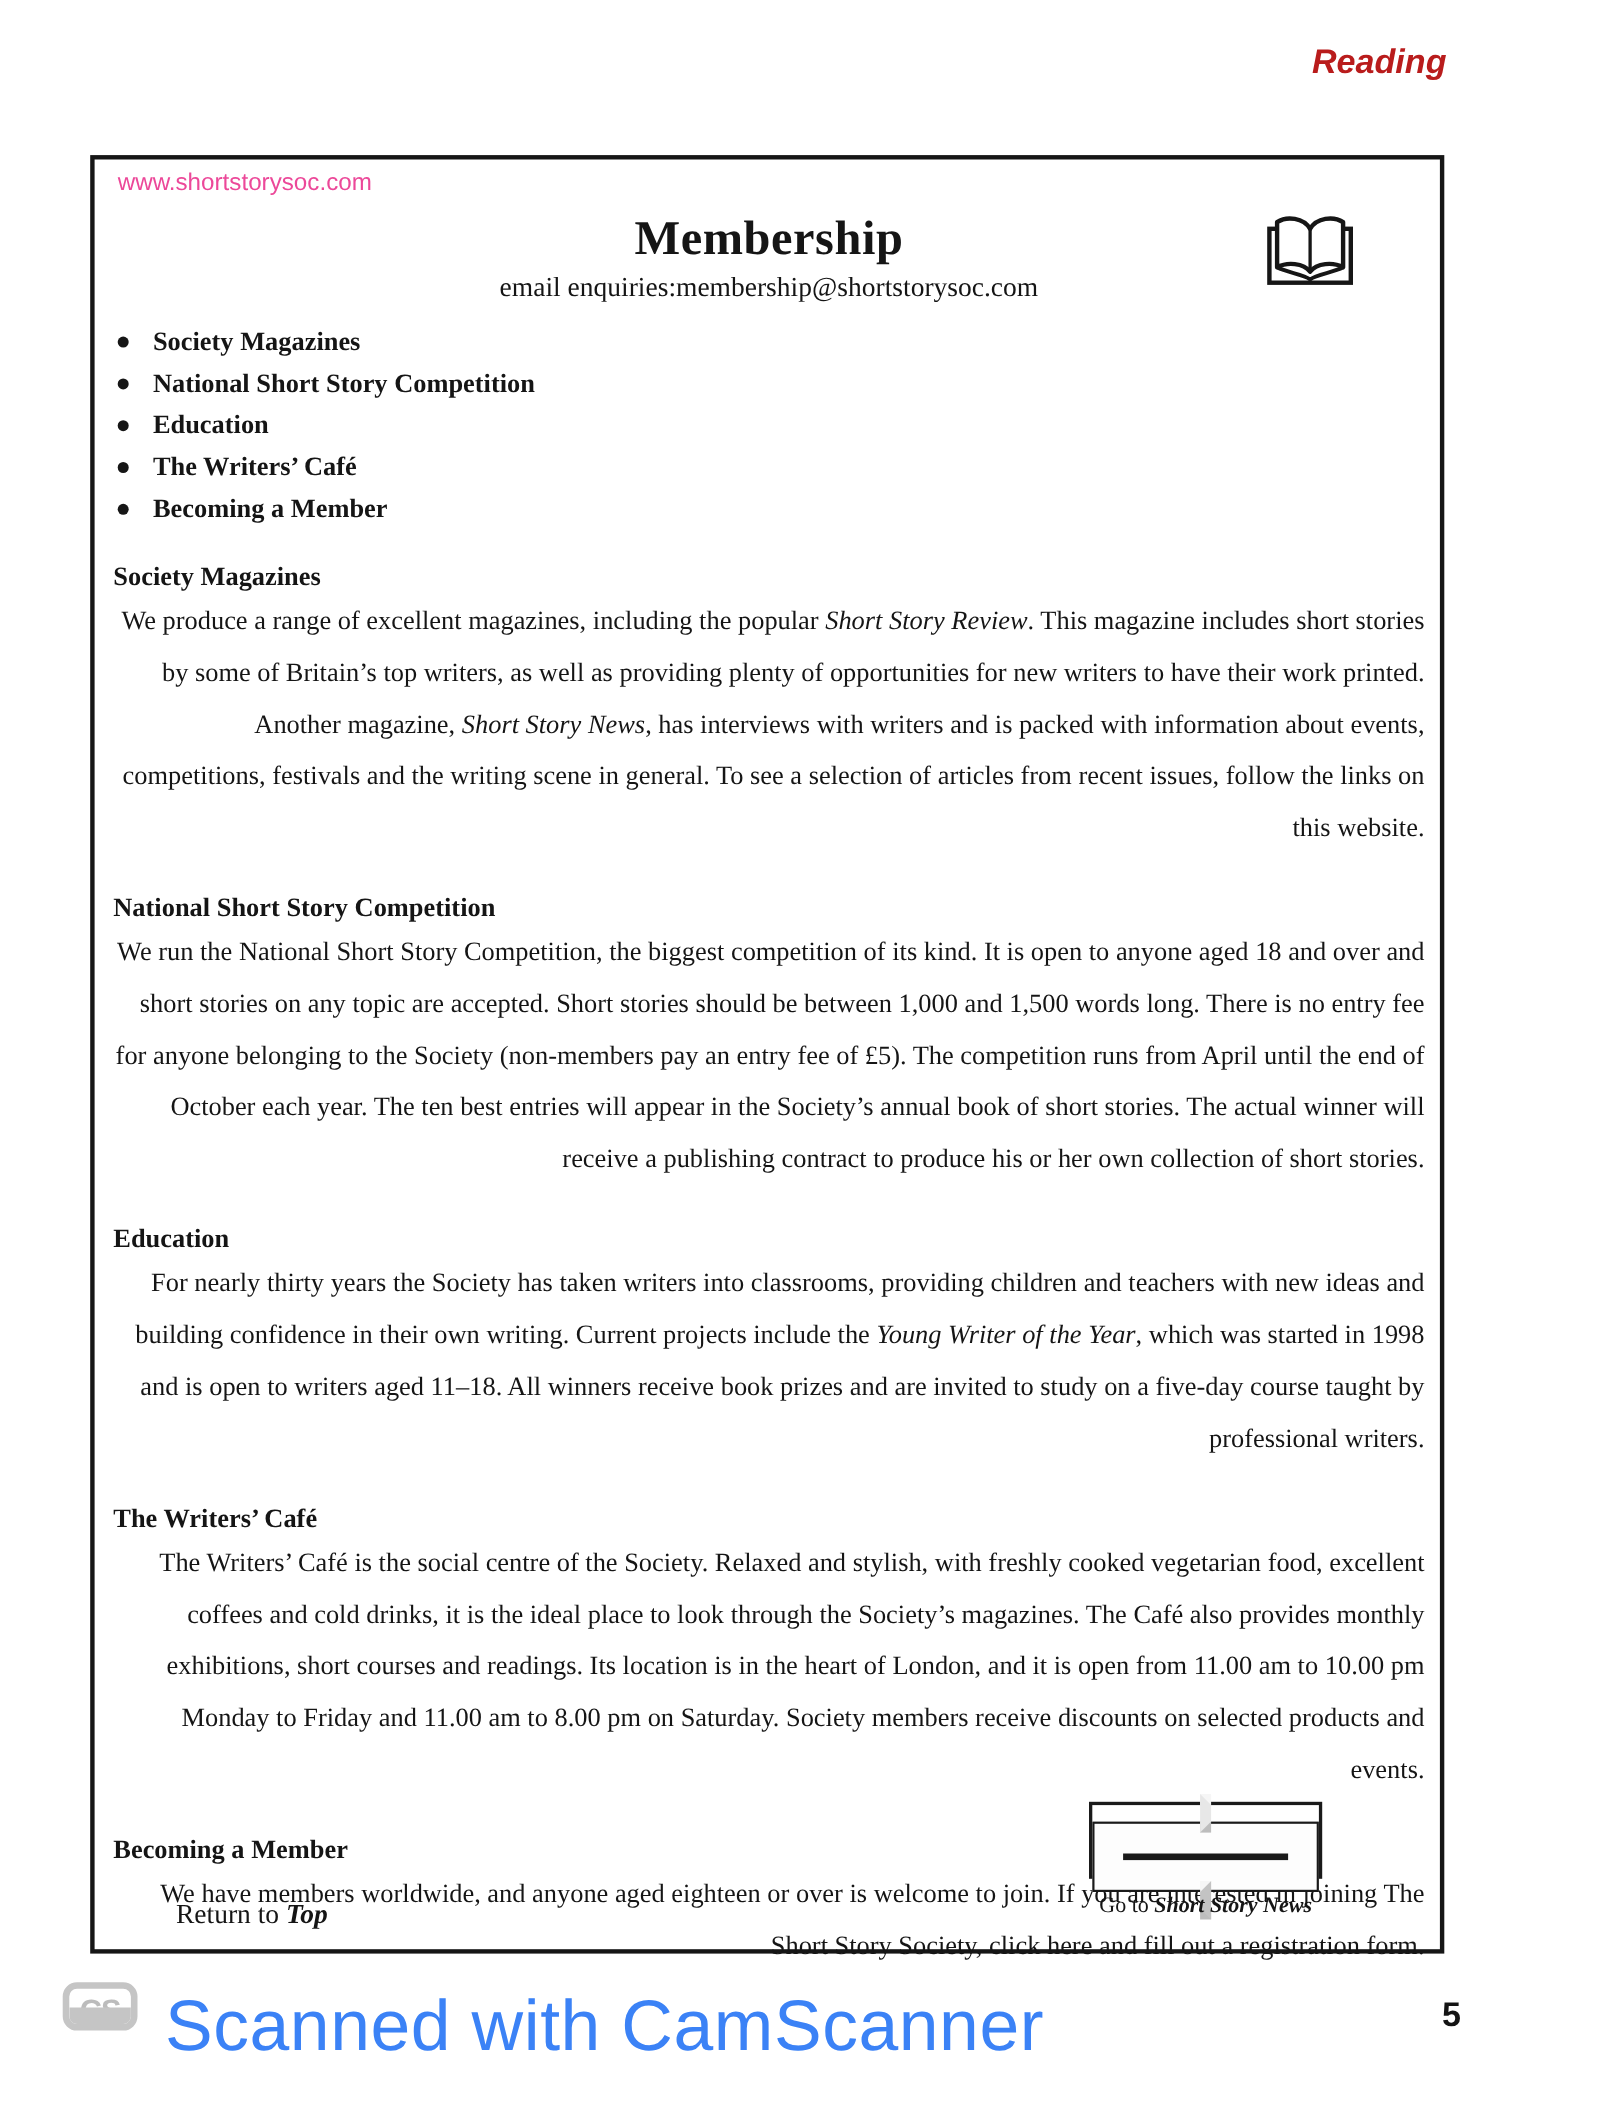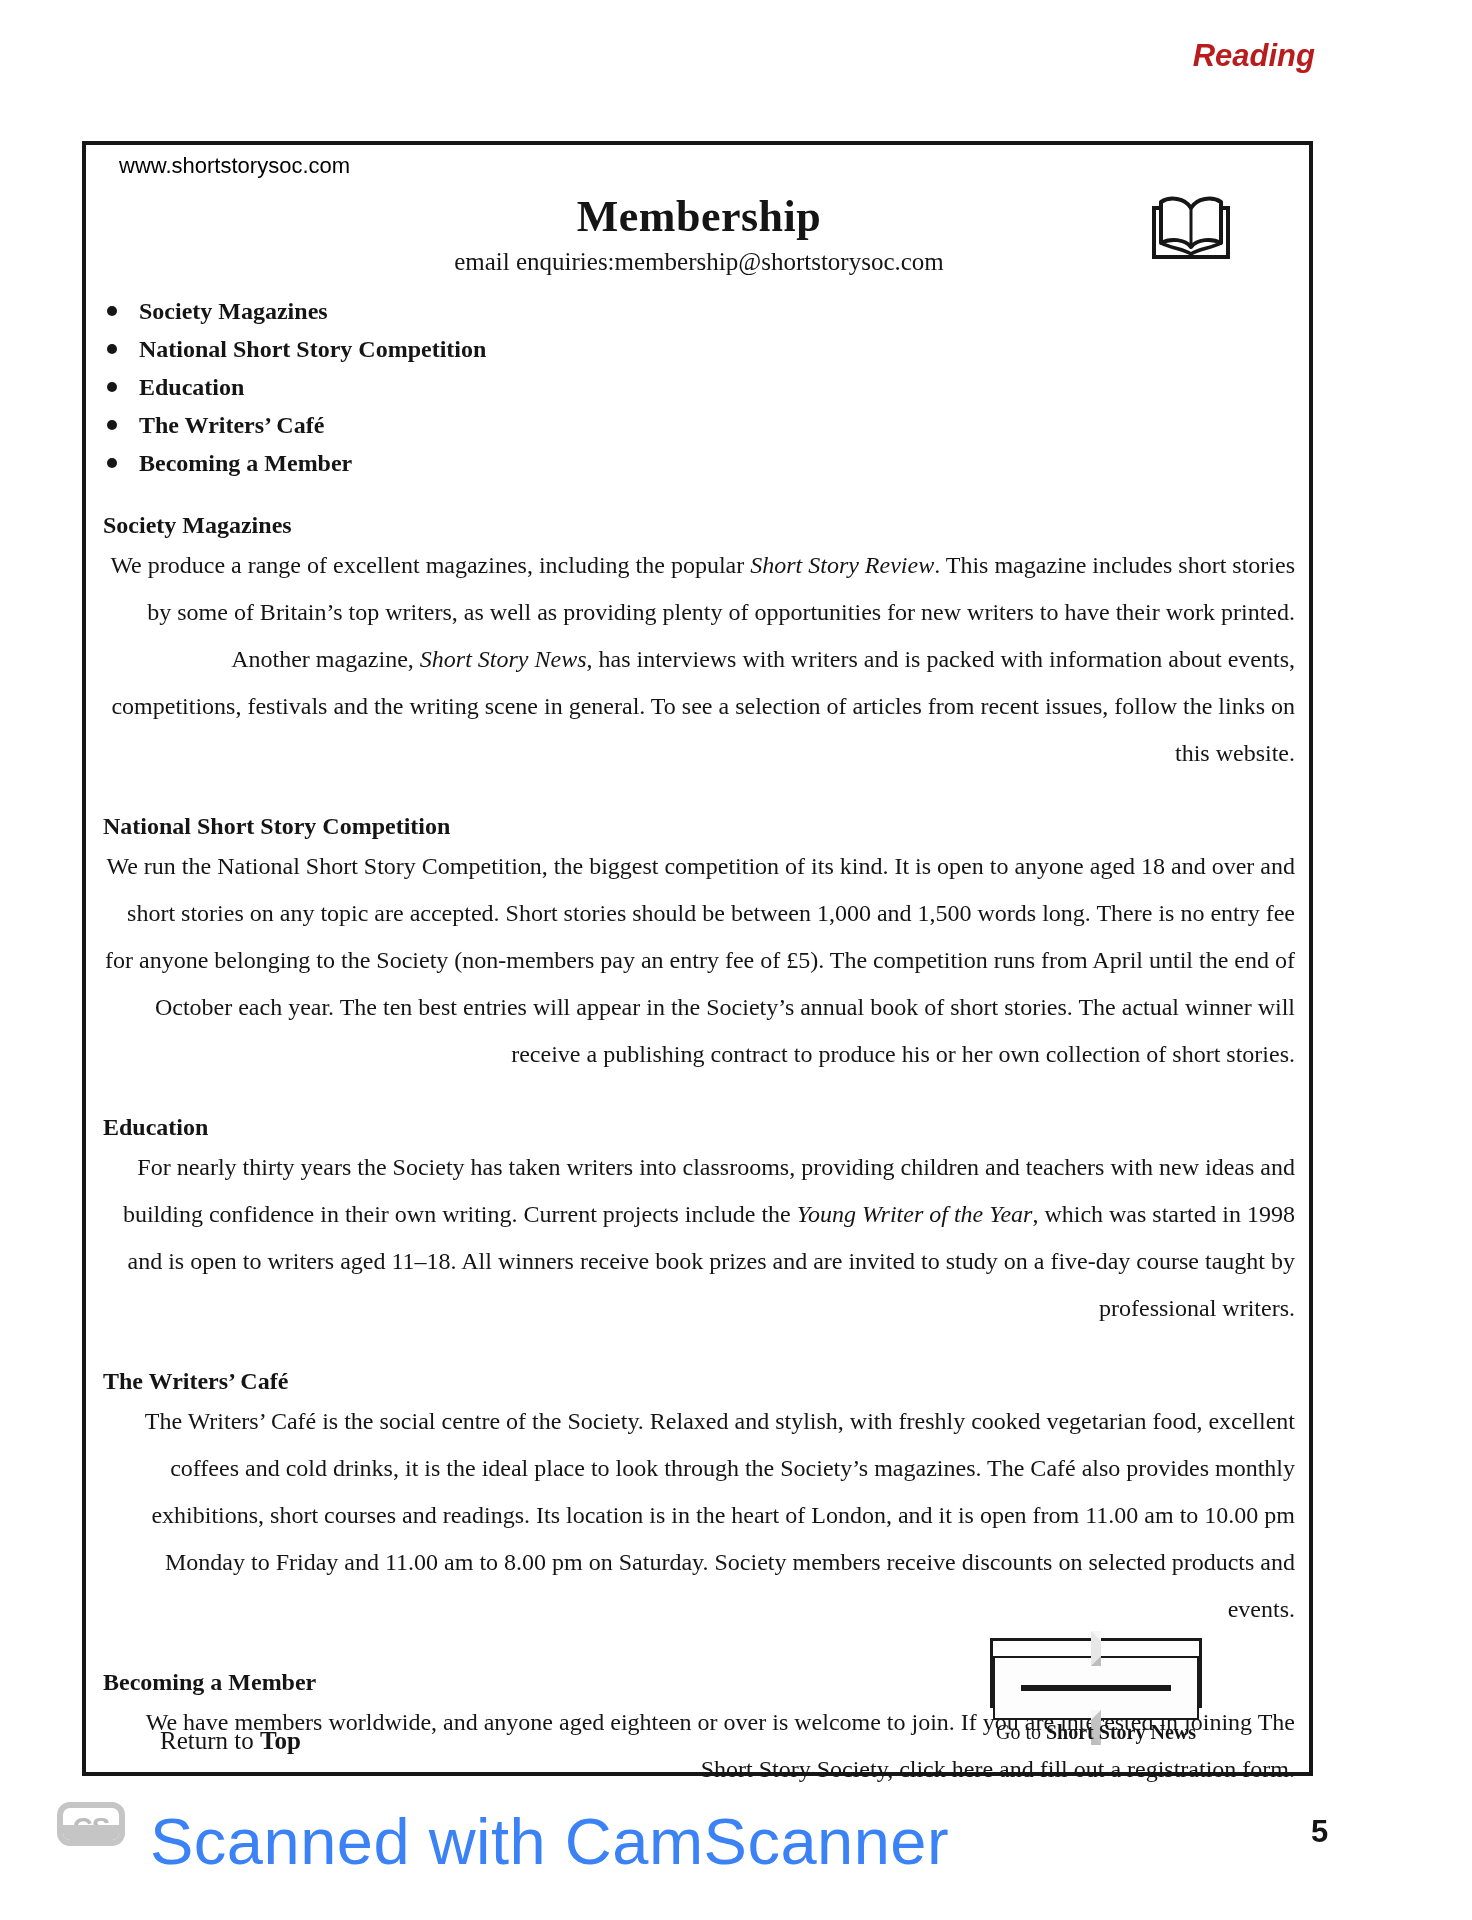--- a/index.html
+++ b/index.html
@@ -34,22 +34,22 @@
     width: 1231px;
     height: 1635px;
     border: 4px solid #161616;
     background: #ffffff;
     padding: 8px 14px 0 17px;
   }
 
   .site-url {
     font-family: "Liberation Sans", sans-serif;
     font-size: 22px;
-    margin-left: 16px;
-    color: #000000;
+    margin-left: 4px;
+    color: #ec4899;
   }
 
   .title-area { position: relative; }
   .page-title {
     text-align: center;
     font-size: 44px;
     font-weight: 700;
     margin-top: 12px;
     letter-spacing: 0.5px;
   }
@@ -148,21 +148,21 @@
   .news-button .dash {
     width: 150px;
     height: 6px;
     background: #1a1a1a;
   }
   .go-news-label {
     margin-top: 13px;
     font-size: 20px;
     cursor: pointer;
   }
-  .go-news-label b, .return-top b { font-weight: 700; }
+  .go-news-label b, .return-top b { font-weight: 700; font-style: italic; }
 
   .return-top {
     position: absolute;
     left: 74px;
     top: 1582px;
     font-size: 25px;
     cursor: pointer;
   }
 
   

